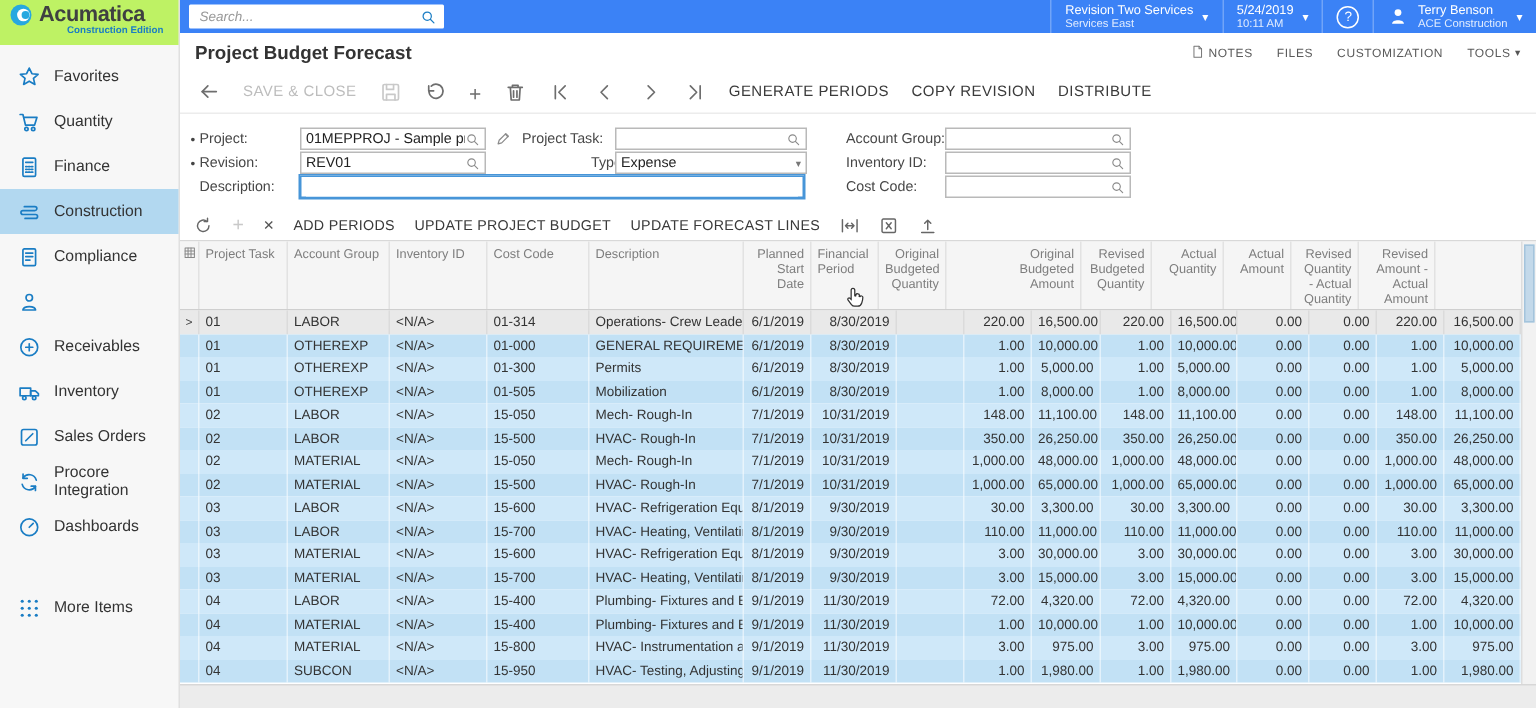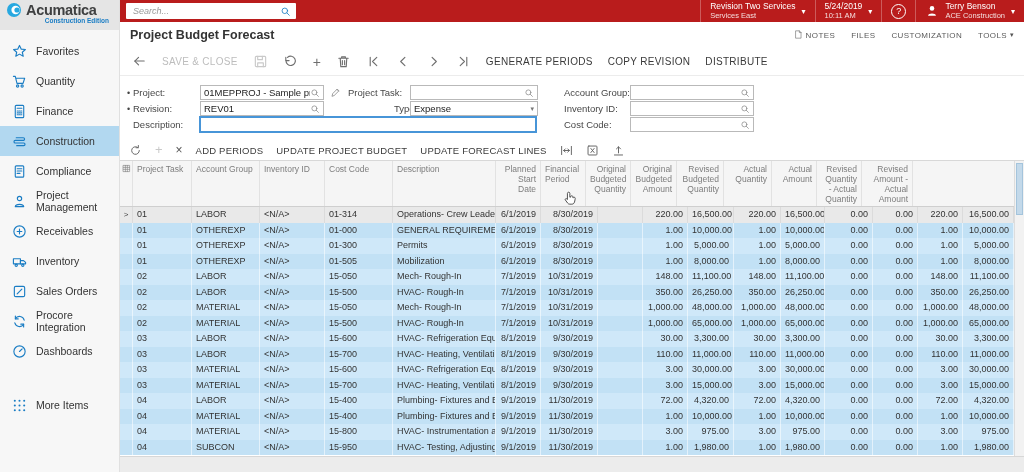--- a/index.html
+++ b/index.html
@@ -1,34 +1,34 @@
 <!DOCTYPE html>
 <html><head>
 <meta charset="utf-8">
 <style>
   html,body{margin:0;padding:0;background:#dfe3e6;}
   .app{position:relative;width:1024px;height:472px;overflow:hidden;background:#fff;
        font-family:"Liberation Sans",sans-serif;-webkit-font-smoothing:antialiased;}
   
   .sidebar{position:absolute;left:0;top:0;width:120px;height:472px;background:#f7f7f7;border-right:1px solid #e0e0e0;box-sizing:border-box;}
-  .logo-box{height:30px;background:#e5e5e5;padding:2px 0 0 6px;box-sizing:border-box;}
+  .logo-box{height:30px;background:#bef264;padding:2px 0 0 6px;box-sizing:border-box;}
   .logo-line{display:flex;align-items:center;gap:4px;}
   .logo-name{font-size:14.5px;font-weight:bold;color:#3f4041;letter-spacing:-0.3px;}
   .logo-sub{font-size:6.5px;color:#1a7dc4;font-weight:bold;text-align:right;padding-right:10px;margin-top:-1px;}
   .nav{padding-top:6px;}
   .nav-item{height:30px;display:flex;align-items:center;gap:9px;padding-left:12px;font-size:10.5px;color:#333;cursor:pointer;}
   .nav-item.active{background:#b2d8f0;}
   .nav-item.more{margin-top:24px;}
   .icon svg{display:block;}
   .icon svg *{stroke:currentColor;fill:none;stroke-width:1.2;stroke-linecap:round;stroke-linejoin:round;}
   .icon svg .f{fill:currentColor;stroke:none;}
   .nav-ic{width:15px;height:15px;color:#1a7dc4;flex:0 0 15px;}
   
   .main{position:absolute;left:120px;top:0;width:904px;height:472px;background:#fff;}
-  .topbar{position:absolute;top:0;left:0;right:0;height:22px;background:#b91c1c;display:flex;align-items:stretch;}
+  .topbar{position:absolute;top:0;left:0;right:0;height:22px;background:#3b82f6;display:flex;align-items:stretch;}
   .search-wrap{margin:3px 0 3px 6px;width:160px;background:#fff;border-radius:1px;display:flex;align-items:center;padding:0 5px;}
   .search-input{border:none;outline:none;flex:1;font-size:9px;color:#555;background:transparent;min-width:0;}
   .search-input::placeholder{color:#999;font-style:italic;}
   .search-ic{width:11px;height:11px;color:#1a7dc4;}
   .topbar-right{margin-left:auto;display:flex;align-items:stretch;}
   .tb-seg{display:flex;align-items:center;gap:6px;padding:0 9px;border-left:1px solid rgba(255,255,255,.28);color:#fff;cursor:pointer;}
   .tb-2l{display:flex;flex-direction:column;line-height:1.15;}
   .tb-l1{font-size:8.5px;}
   .tb-l2{font-size:7.5px;opacity:.85;}
   .caret{font-size:8px;color:#fff;}
@@ -148,21 +148,20 @@
           </span>
           <span class="nav-label">Compliance</span>
         </div>
         <div class="nav-item">
           <span class="icon nav-ic">
             <svg viewBox="0 0 16 16">
               <circle cx="8" cy="4.8" r="2.3"></circle>
               <path d="M3.5 13.5c.5-3.2 8.5-3.2 9 0z"></path>
             </svg>
           </span>
-          <span class="nav-label">Project Management</span>
         </div>
         <div class="nav-item">
           <span class="icon nav-ic">
             <svg viewBox="0 0 16 16">
               <circle cx="8" cy="8" r="6"></circle>
               <path d="M5.5 8h5M8 5.5v5"></path>
             </svg>
           </span>
           <span class="nav-label">Receivables</span>
         </div>
@@ -471,21 +470,21 @@
             </span>
           </div>
           <div class="hc" style="width: 59px;">Project Task</div>
           <div class="hc" style="width: 68px;">Account Group</div>
           <div class="hc" style="width: 65px;">Inventory ID</div>
           <div class="hc" style="width: 68px;">Cost Code</div>
           <div class="hc" style="width: 103px;">Description</div>
           <div class="hc r" style="width: 45px;">Planned Start Date</div>
           <div class="hc" style="width: 45px;">Financial Period</div>
           <div class="hc r" style="width: 45px;">Original Budgeted Quantity</div>
-          <div class="hc r" style="width: 46px;">Original Budgeted Amount</div>
+          <div class="hc r" style="width: 46px; margin-left: 44px;">Original Budgeted Amount</div>
           <div class="hc r" style="width: 47px;">Revised Budgeted Quantity</div>
           <div class="hc r" style="width: 48px;">Actual Quantity</div>
           <div class="hc r" style="width: 45px;">Actual Amount</div>
           <div class="hc r" style="width: 45px;">Revised Quantity - Actual Quantity</div>
           <div class="hc r" style="width: 51px;">Revised Amount - Actual Amount</div>
         </div>
       <div>
           <div class="trow sel">
             <div class="tc selmark" style="width: 13px;">&gt;</div>
             <div class="tc" style="width: 59px;">01</div>

